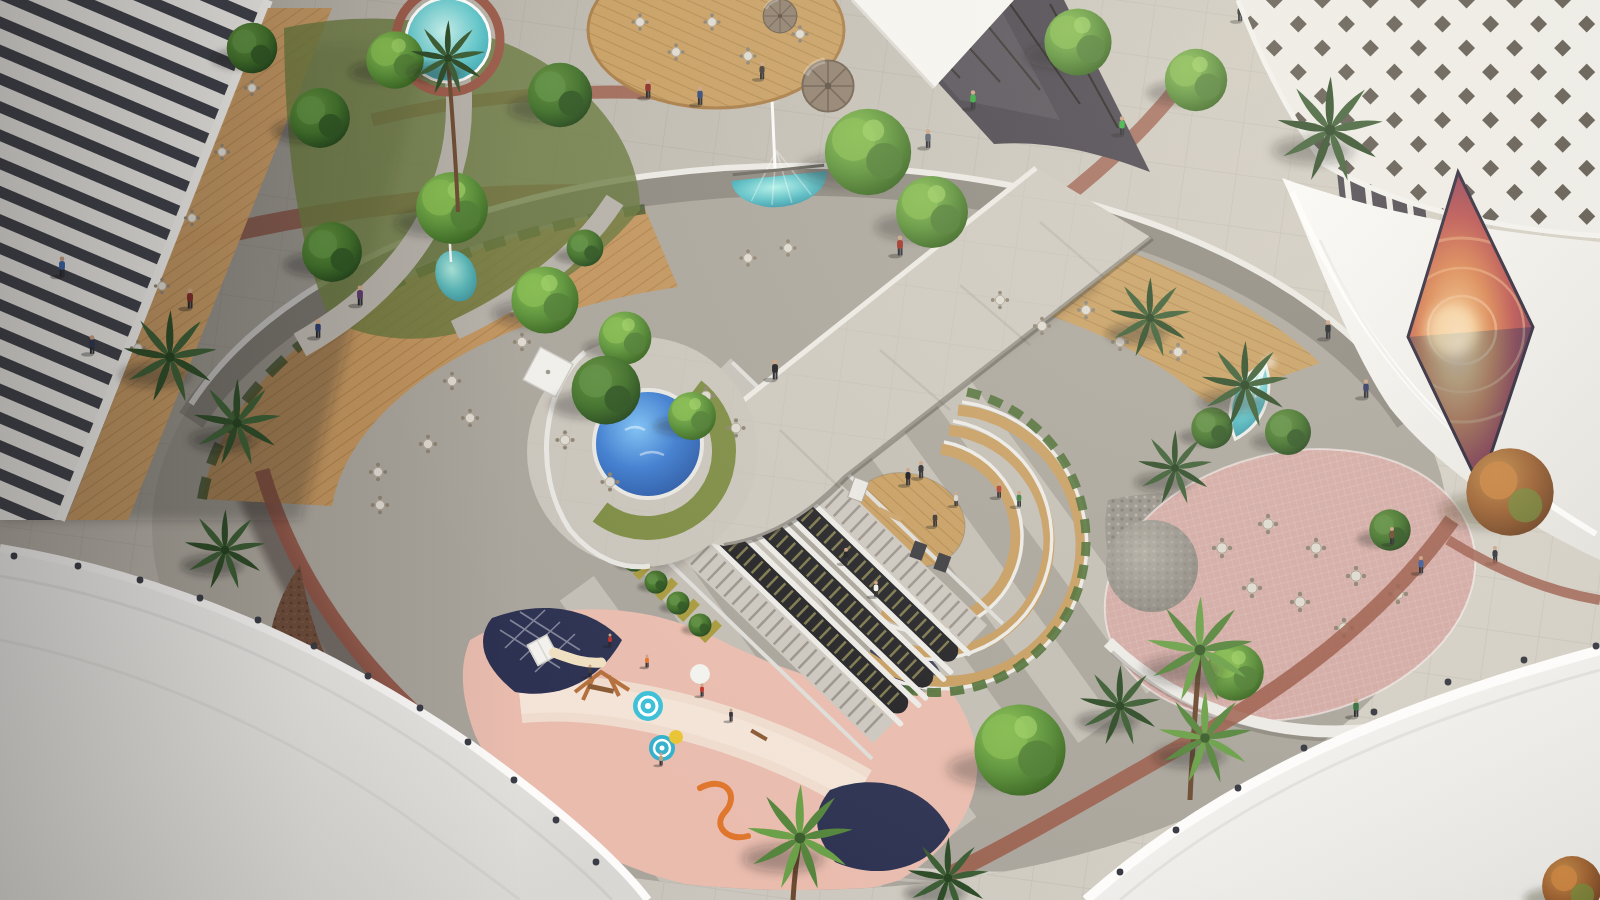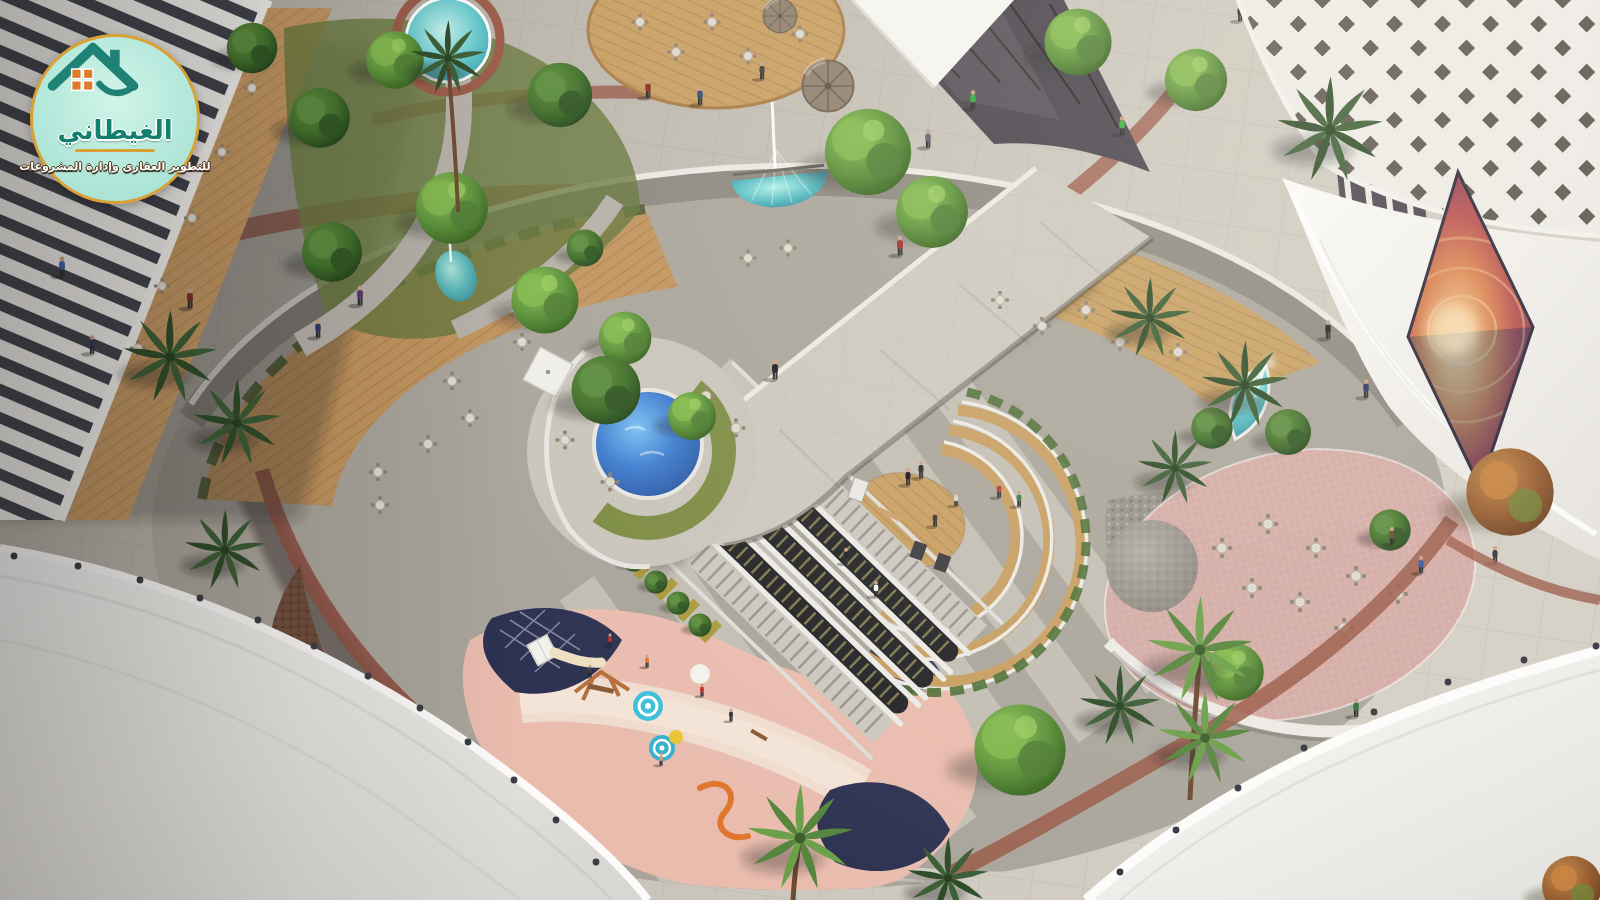--- a/index.html
+++ b/index.html
@@ -627,29 +627,13 @@
   </g>
 </g>
 <use href="#palmQ" transform="translate(1205,738) scale(1.5)"></use>
 <use href="#treeA" transform="translate(1572,886) scale(1.3)"></use>
 
 <rect width="1600" height="900" fill="url(#gS un)" opacity="0"></rect>
 <rect width="1600" height="900" fill="url(#gSun)"></rect>
 <rect width="520" height="900" fill="url(#gShadeL)"></rect>
 </svg>
 
-<div class="logo">
-  <div class="logo-circle">
-    <svg class="logo-house" viewBox="0 0 100 60">
-      <path d="M12,46 L50,10 L88,46" fill="none" stroke="#1f8276" stroke-width="9" stroke-linejoin="round" stroke-linecap="round"></path>
-      <rect x="66" y="12" width="9" height="15" fill="#1f8276"></rect>
-      <rect x="30" y="30" width="9" height="9" fill="#e07b2a" stroke="#fff" stroke-width="1.4"></rect>
-      <rect x="41" y="30" width="9" height="9" fill="#e07b2a" stroke="#fff" stroke-width="1.4"></rect>
-      <rect x="30" y="41" width="9" height="9" fill="#e07b2a" stroke="#fff" stroke-width="1.4"></rect>
-      <rect x="41" y="41" width="9" height="9" fill="#e07b2a" stroke="#fff" stroke-width="1.4"></rect>
-      <path d="M56,44 C66,56 80,54 88,46" fill="none" stroke="#1f8276" stroke-width="6" stroke-linecap="round"></path>
-    </svg>
-    <div class="logo-brand">الغيطاني</div>
-    <div class="logo-underline"></div>
-    <div class="logo-tagline">للتطوير العقارى وإدارة المشروعات</div>
-  </div>
 </div>
-</div>
 
 </body></html>

